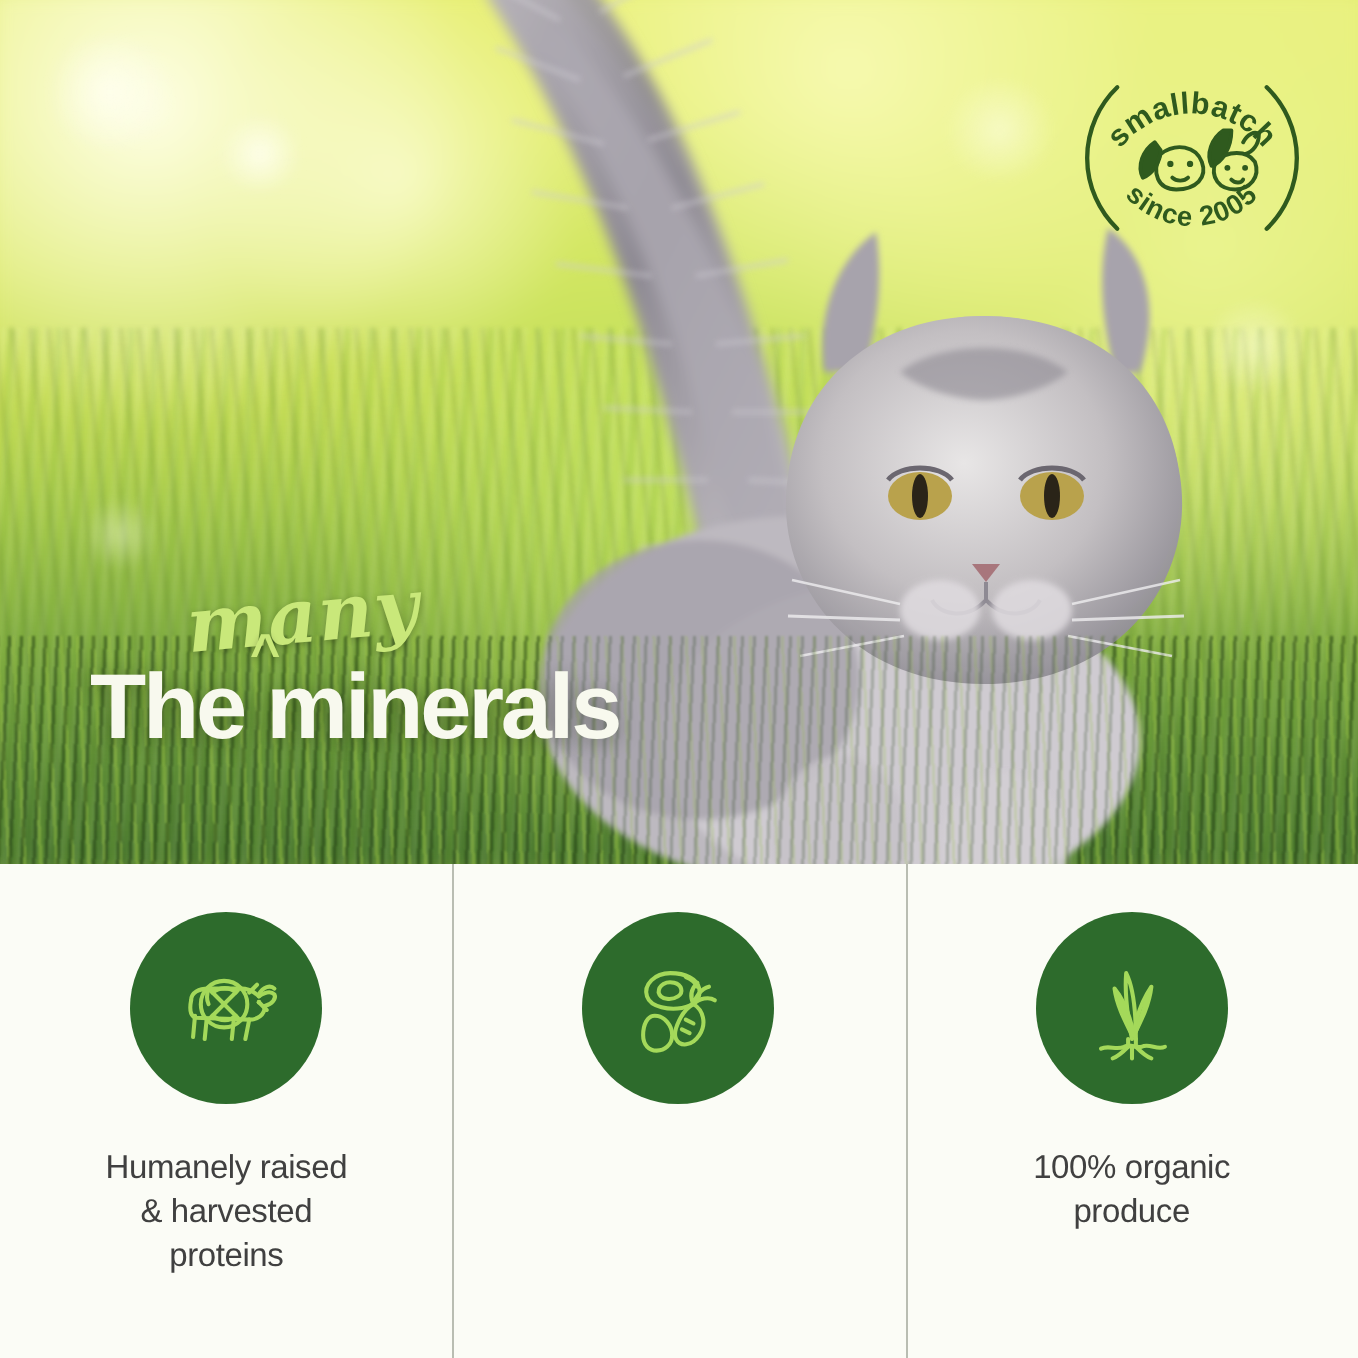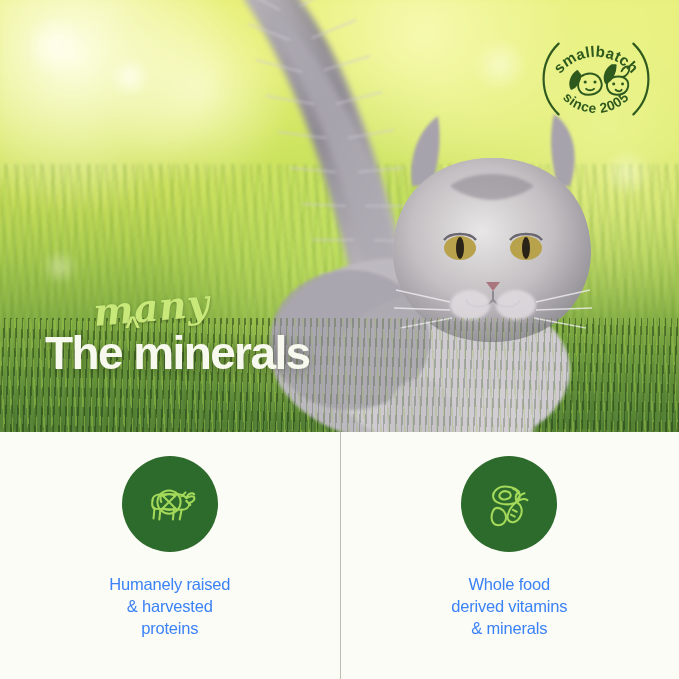--- a/index.html
+++ b/index.html
@@ -139,21 +139,21 @@
     display:flex;align-items:center;justify-content:center;
     flex:0 0 auto;
   }
   .circle svg{display:block;width:62px;height:62px;}
   .icon-stroke{
     fill:none;stroke:#a4d95a;stroke-width:2.1;
     stroke-linecap:round;stroke-linejoin:round;
   }
   .caption{
     margin-top:22px;
-    color:#3b82f6;
+    color:#404040;
     font-family:"Liberation Sans", sans-serif;
     font-size:16.5px;
     line-height:1.32;
     text-align:center;
     letter-spacing:-.2px;
     padding:0 6px;
     white-space:pre-line;
   }
 </style>
 </head>
@@ -359,19 +359,36 @@
             <path d="M36 16 C39 17 41 19 42 21"></path>
 
             <path d="M40 30 C45 33 47 40 43 46 C39 52 33 52 31 48 C29 44 34 33 40 30 Z"></path>
             <path d="M40 30 C41 26 44 22 48 21 M40 30 C43 27 48 26 51 28 M40 30 C38 26 39 22 42 19"></path>
             <path d="M36 38 L40 40 M34 43 L38 45"></path>
 
             <path d="M20 36 C25 36 29 41 29 46 C29 51 25 54 21 54 C17 54 14 51 14 46 C14 41 16 36 20 36 Z"></path>
           </g>
         </svg>
       </div>
-      <div class="caption">Whole food
-derived vitamins
-&amp; minerals</div>
-    </div>
-
+    </div>
+
+    <div class="benefit">
+      <div class="circle">
+        <svg viewBox="0 0 64 64" xmlns="http://www.w3.org/2000/svg">
+          <g class="icon-stroke">
+
+            <path d="M32 48 C30 38 28 26 29 14 C32 20 34 32 34 48"></path>
+            <path d="M32 46 C28 38 24 30 23 22 C27 27 31 36 33 46"></path>
+            <path d="M33 46 C37 38 41 30 42 21 C38 27 34 36 33 46"></path>
+            <path d="M32 44 C29 36 26 30 25 25"></path>
+            <path d="M34 44 C37 36 39 30 40 26"></path>
+            <path d="M30 48 L30 52 M34 48 L34 52"></path>
+
+            <path d="M16 53 C20 51 24 54 28 52 C31 50 34 53 37 52 C41 50 45 54 49 52"></path>
+            <path d="M30 52 C27 55 25 57 22 58 M34 52 C37 55 39 57 42 58 M32 52 L32 58"></path>
+          </g>
+        </svg>
+      </div>
+      <div class="caption">100% organic
+produce</div>
+    </div>
   </div>
 </div>
 
 </body></html>

